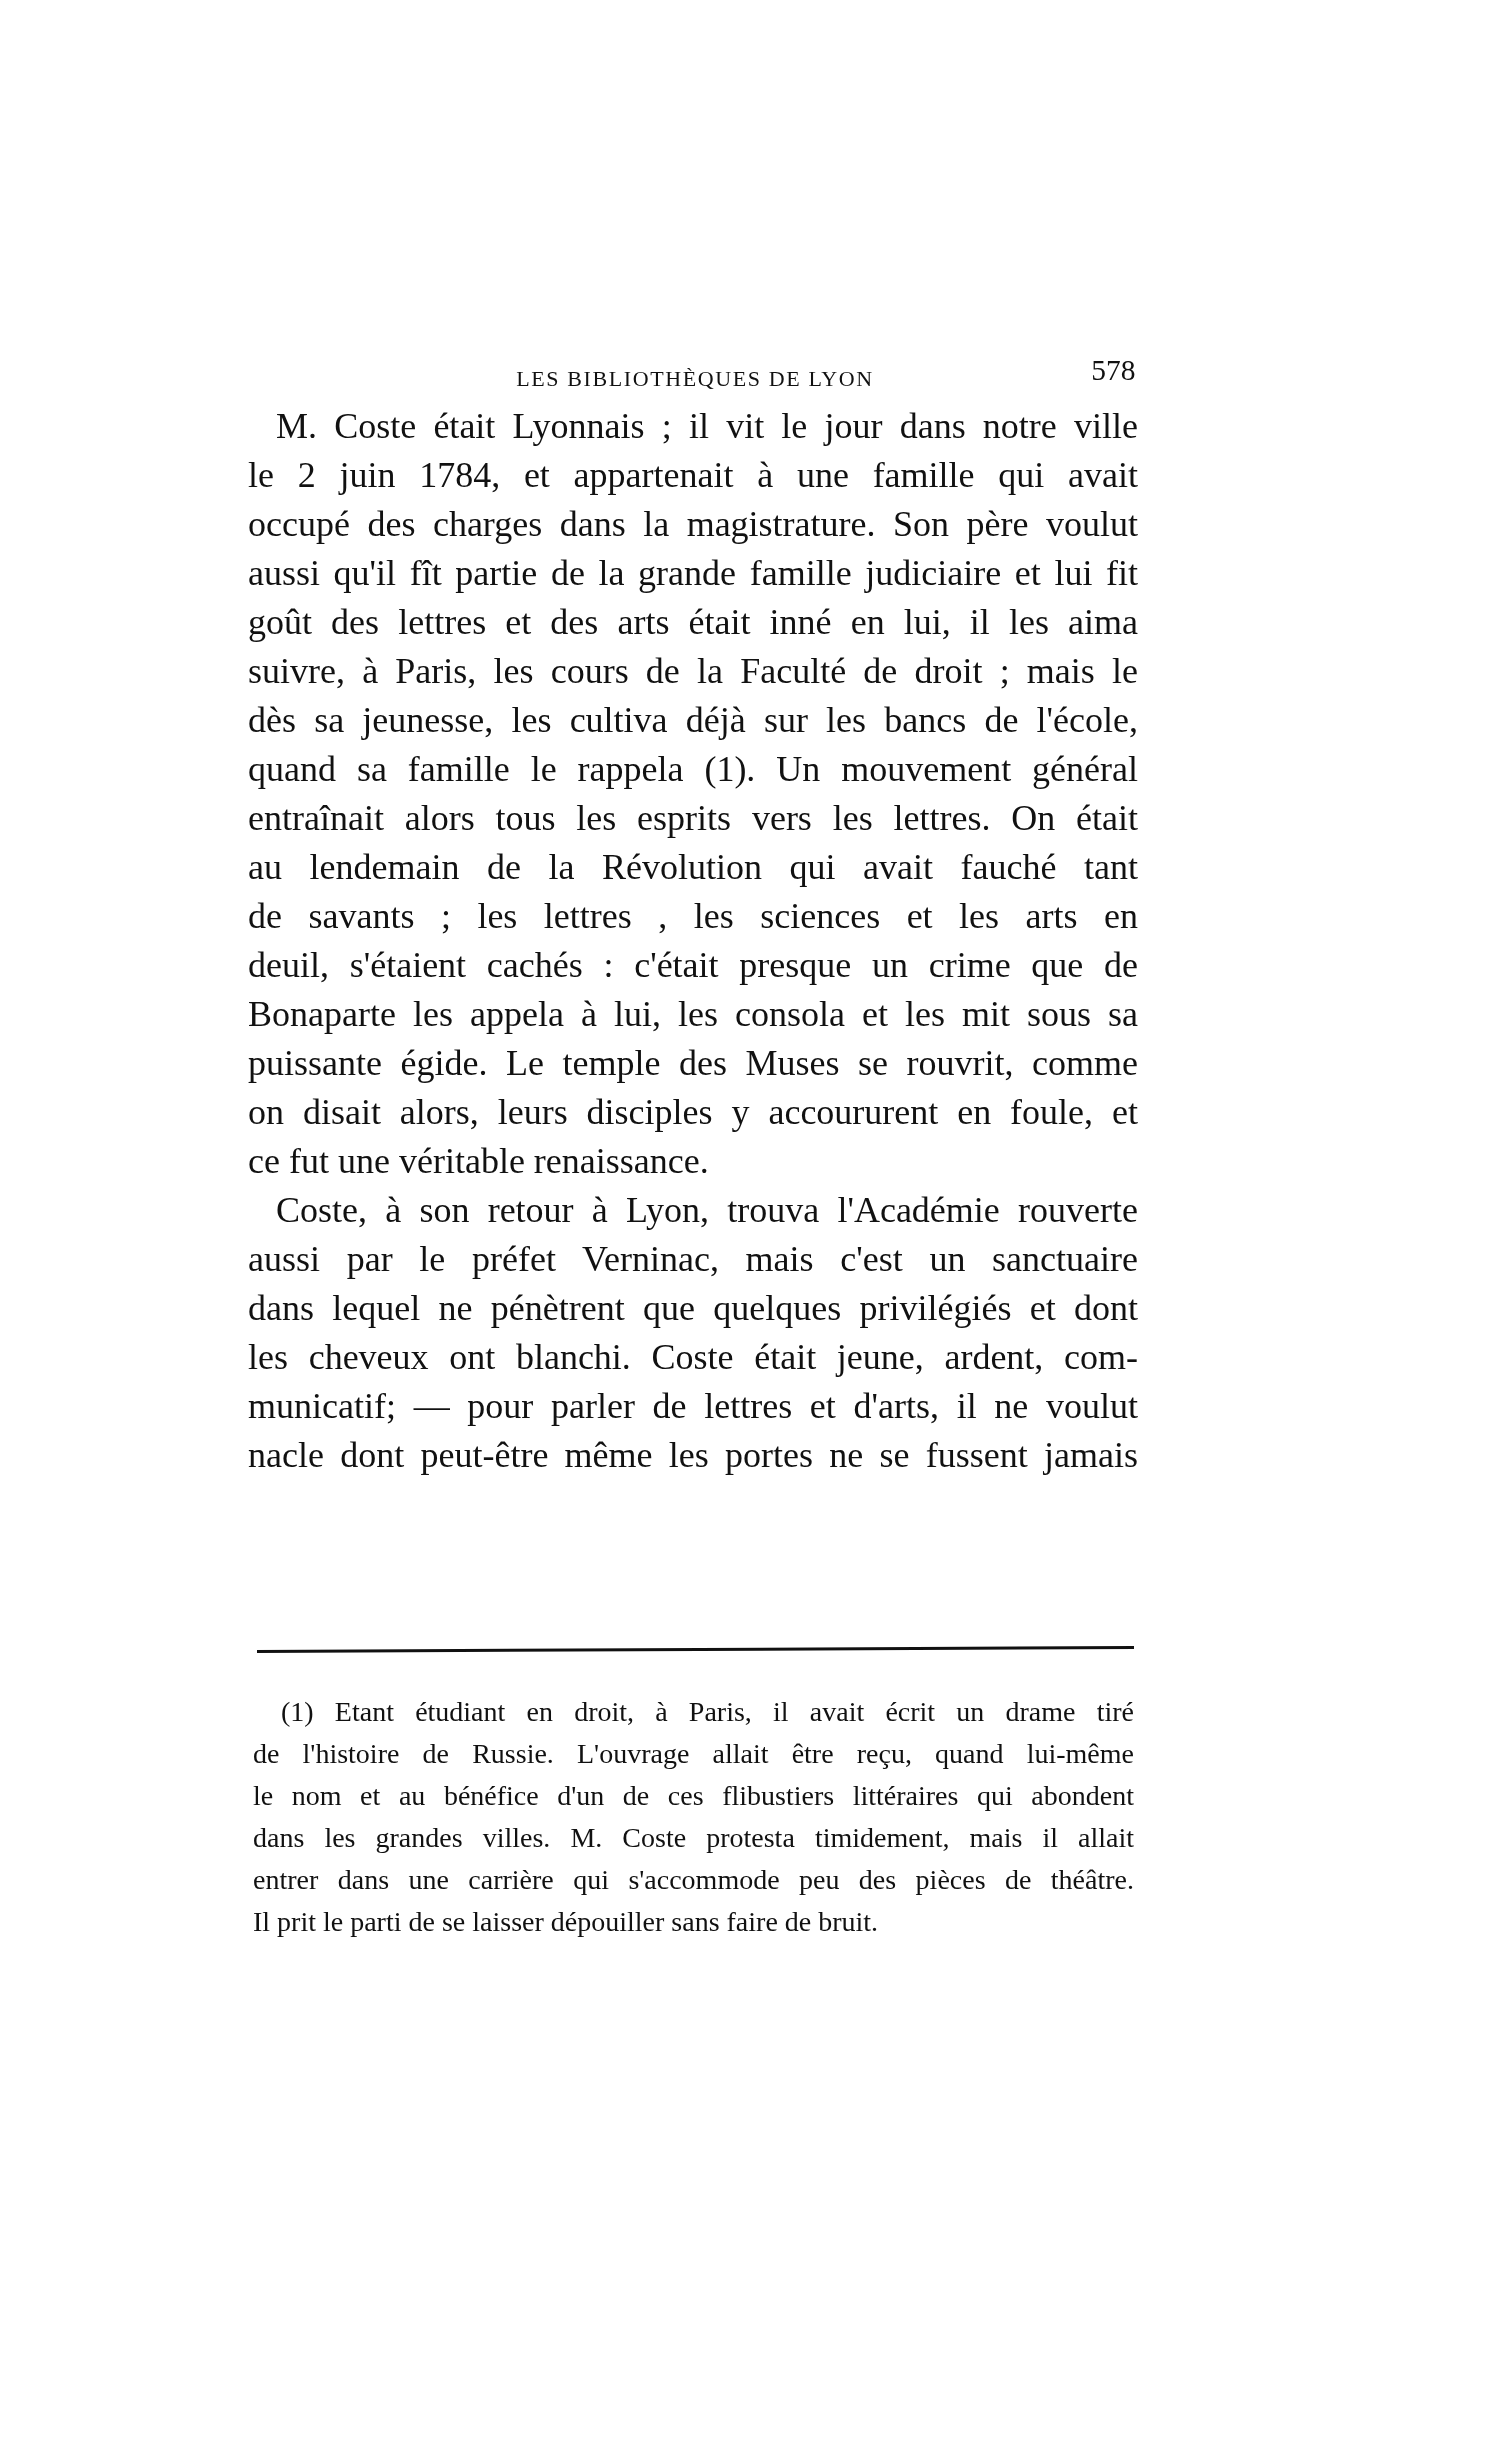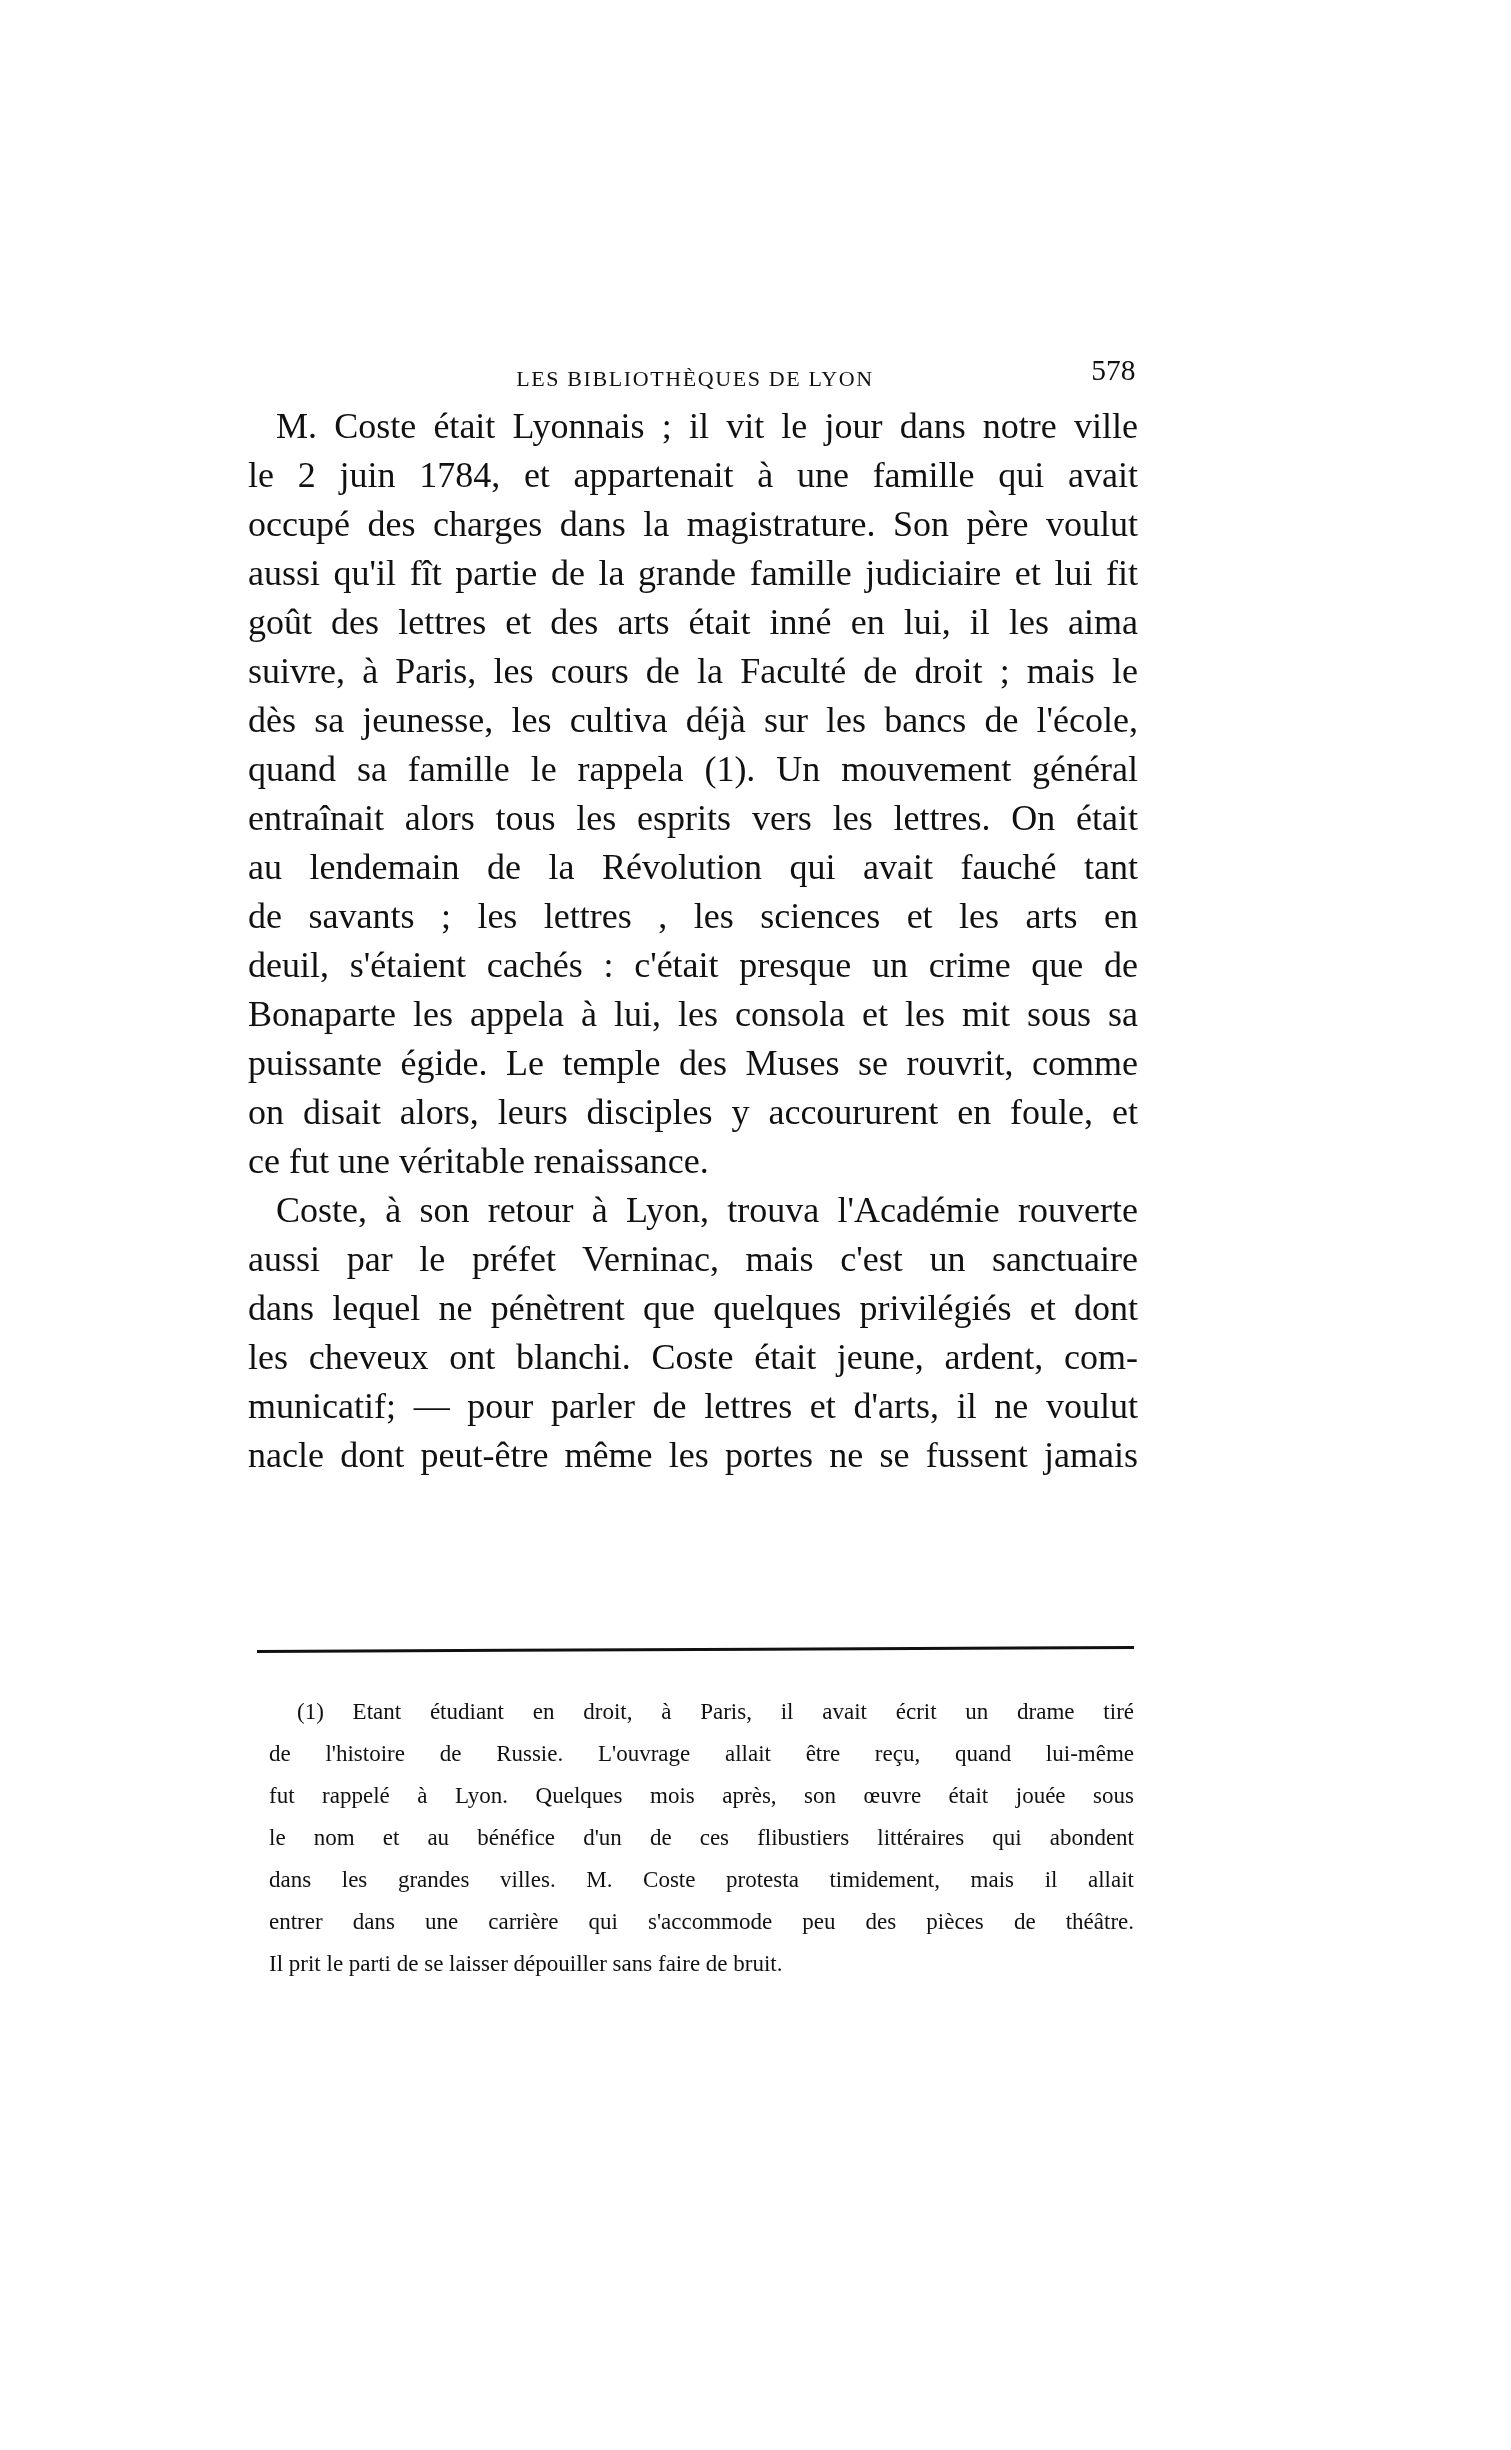--- a/index.html
+++ b/index.html
@@ -10,22 +10,22 @@
                   font-size:22px; letter-spacing:1.6px; font-variant:small-caps; }
   .page-num { position:absolute; right:6.6px; top:0; font-size:29.5px; }
   .body-text { position:absolute; left:248px; top:402px; width:890px; }
   .line { font-size:36px; line-height:49px; height:49px; white-space:nowrap;
           text-align:justify; text-align-last:justify; transform-origin:left center; }
   .line.last { text-align-last:left; }
   .indent { padding-left:28px; }
   .rule { position:absolute; left:257px; top:1648px; width:877px; height:2.5px;
           background:#111; transform:rotate(-0.25deg); }
   .footnotes { position:absolute; left:253px; top:1691px; width:881px; }
-  .fline { font-size:23px; line-height:42px; height:42px; white-space:nowrap;
-           text-align:justify; text-align-last:justify;margin-left:16px; }
+  .fline { font-size:28px; line-height:42px; height:42px; white-space:nowrap;
+           text-align:justify; text-align-last:justify; }
   .fline.last { text-align-last:left; }
 </style>
 </head>
 <body>
 
 <div class="header">
   <div class="running-head">LES BIBLIOTHÈQUES DE LYON</div>
   <div class="page-num">578</div>
 </div>
 
@@ -52,19 +52,18 @@
   <div class="line">les cheveux ont blanchi. Coste était jeune, ardent, com-</div>
   <div class="line">municatif; — pour parler de lettres et d'arts, il ne voulut</div>
   <div class="line">nacle dont peut-être même les portes ne se fussent jamais</div>
 </div>
 
 <div class="rule"></div>
 
 <div class="footnotes">
   <div class="fline indent">(1) Etant étudiant en droit, à Paris, il avait écrit un drame tiré</div>
   <div class="fline">de l'histoire de Russie. L'ouvrage allait être reçu, quand lui-même</div>
-  <div class="fline">fut rappelé à Lyon. Quelques mois après, son œuvre était jouée sous</div>
   <div class="fline">le nom et au bénéfice d'un de ces flibustiers littéraires qui abondent</div>
   <div class="fline">dans les grandes villes. M. Coste protesta timidement, mais il allait</div>
   <div class="fline">entrer dans une carrière qui s'accommode peu des pièces de théâtre.</div>
   <div class="fline last">Il prit le parti de se laisser dépouiller sans faire de bruit.</div>
 </div>
 
 
 </body></html>

